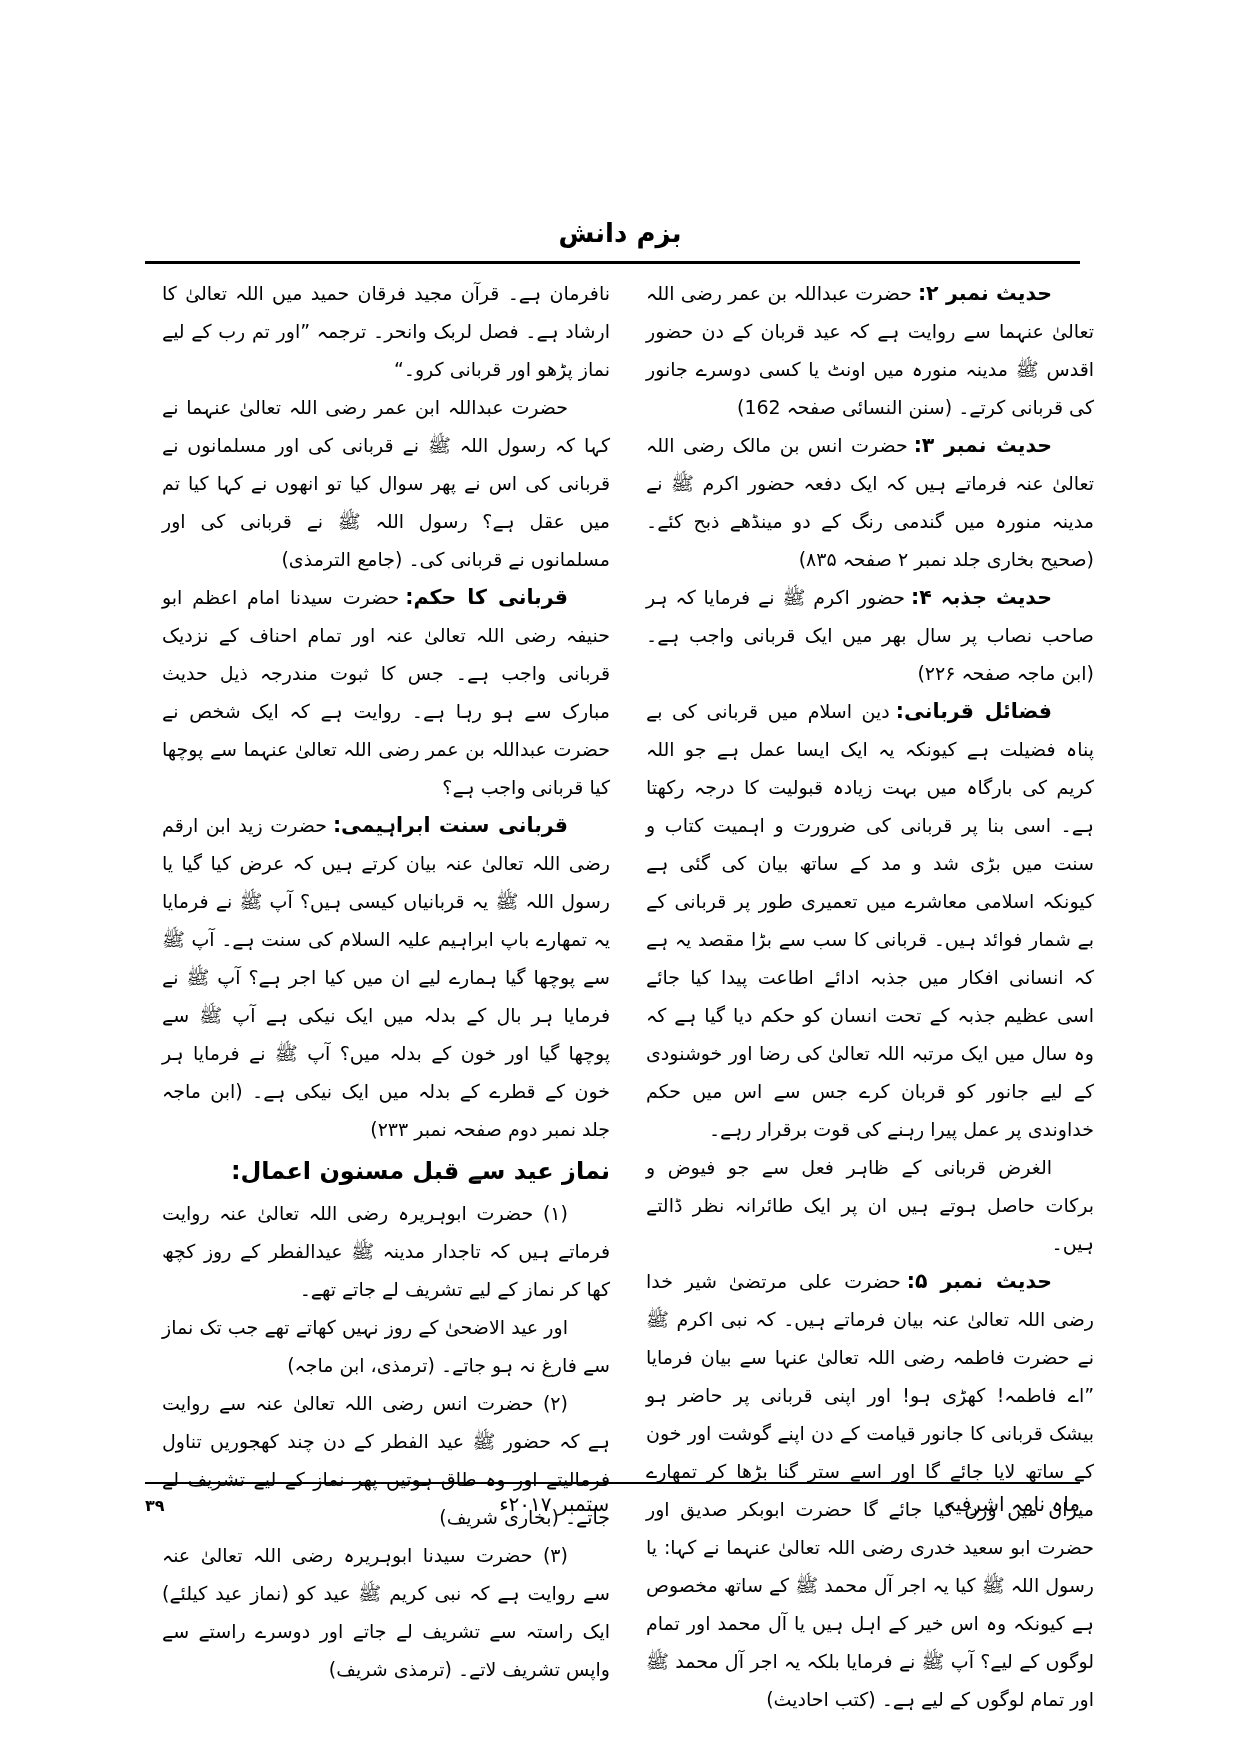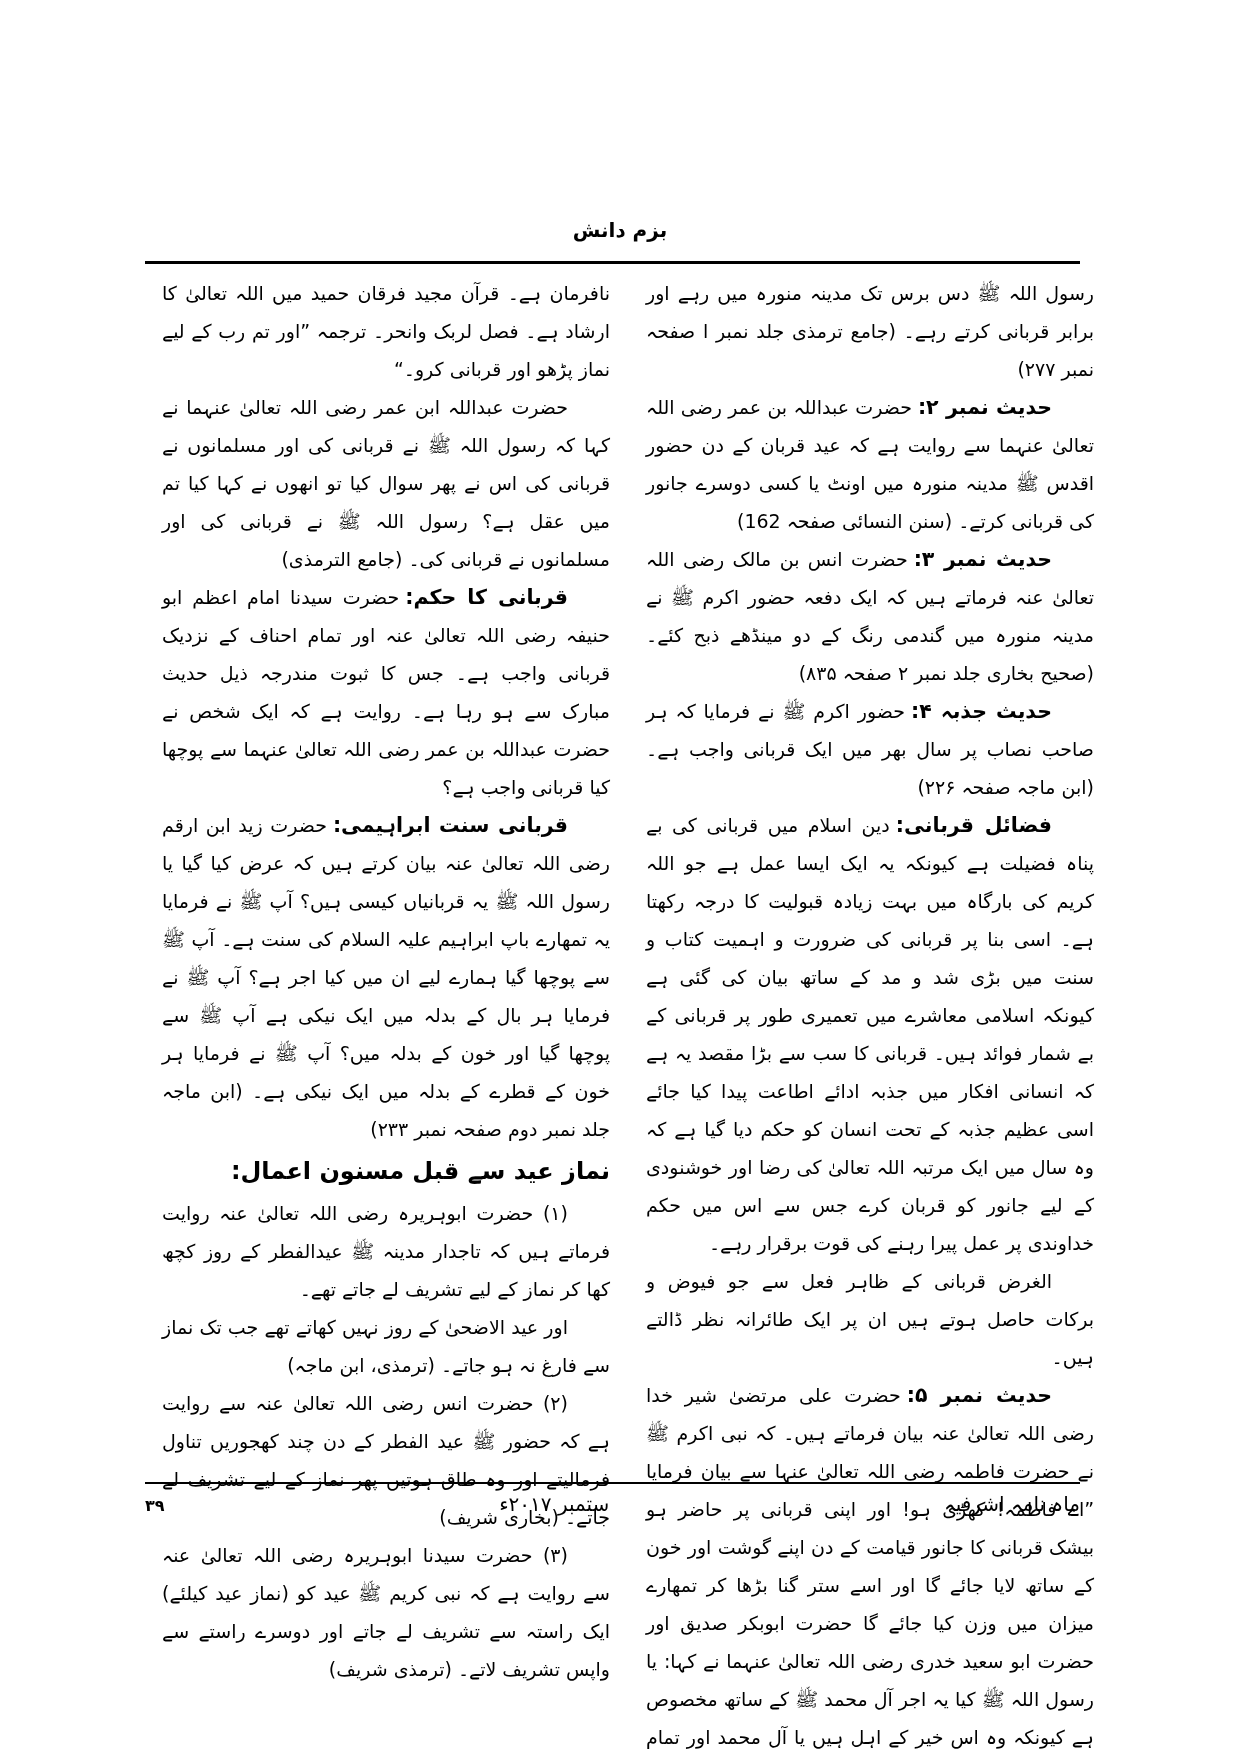--- a/index.html
+++ b/index.html
@@ -8,21 +8,21 @@
     width:1240px;height:1754px;
     background:#ffffff;
     color:#000;
     font-family:"DejaVu Sans", sans-serif;
     direction:rtl;
     overflow:hidden;
   }
   .masthead{
     position:absolute;top:218px;left:0;right:0;
     text-align:center;
-    font-size:20px;font-weight:bold;
+    font-size:26px;font-weight:bold;
     letter-spacing:1px;
   }
   .masthead-rule{
     position:absolute;top:261px;left:145px;right:160px;
     height:0;border-top:3px solid #000;
   }
   .columns{
     position:absolute;top:274px;right:146px;left:162px;
     display:flex;flex-direction:row;gap:36px;
     direction:rtl;
@@ -67,21 +67,20 @@
 <div class="page">
 
   <div class="masthead">بزم دانش</div>
 
   <div class="masthead-rule"></div>
 
   <div class="columns">
 
     <div class="column">
 
-        <p class="para flush"><span>رسول اللہ ﷺ دس برس تک مدینہ منورہ میں رہے اور برابر قربانی کرتے رہے۔ (جامع ترمذی جلد نمبر ا صفحہ نمبر ۲۷۷)</span></p>
 
         <p class="para indent"><b class="lead">حدیث نمبر ۲:</b><span>حضرت عبداللہ بن عمر رضی اللہ تعالیٰ عنہما سے روایت ہے کہ عید قربان کے دن حضور اقدس ﷺ مدینہ منورہ میں اونٹ یا کسی دوسرے جانور کی قربانی کرتے۔ (سنن النسائی صفحہ 162)</span></p>
 
         <p class="para indent"><b class="lead">حدیث نمبر ۳:</b><span>حضرت انس بن مالک رضی اللہ تعالیٰ عنہ فرماتے ہیں کہ ایک دفعہ حضور اکرم ﷺ نے مدینہ منورہ میں گندمی رنگ کے دو مینڈھے ذبح کئے۔ (صحیح بخاری جلد نمبر ۲ صفحہ ۸۳۵)</span></p>
 
         <p class="para indent"><b class="lead">حدیث جذبہ ۴:</b><span>حضور اکرم ﷺ نے فرمایا کہ ہر صاحب نصاب پر سال بھر میں ایک قربانی واجب ہے۔ (ابن ماجہ صفحہ ۲۲۶)</span></p>
 
         <p class="para indent"><b class="lead">فضائل قربانی:</b><span>دین اسلام میں قربانی کی بے پناہ فضیلت ہے کیونکہ یہ ایک ایسا عمل ہے جو اللہ کریم کی بارگاہ میں بہت زیادہ قبولیت کا درجہ رکھتا ہے۔ اسی بنا پر قربانی کی ضرورت و اہمیت کتاب و سنت میں بڑی شد و مد کے ساتھ بیان کی گئی ہے کیونکہ اسلامی معاشرے میں تعمیری طور پر قربانی کے بے شمار فوائد ہیں۔ قربانی کا سب سے بڑا مقصد یہ ہے کہ انسانی افکار میں جذبہ ادائے اطاعت پیدا کیا جائے اسی عظیم جذبہ کے تحت انسان کو حکم دیا گیا ہے کہ وہ سال میں ایک مرتبہ اللہ تعالیٰ کی رضا اور خوشنودی کے لیے جانور کو قربان کرے جس سے اس میں حکم خداوندی پر عمل پیرا رہنے کی قوت برقرار رہے۔</span></p>
 
         <p class="para indent"><span>الغرض قربانی کے ظاہر فعل سے جو فیوض و برکات حاصل ہوتے ہیں ان پر ایک طائرانہ نظر ڈالتے ہیں۔</span></p>

